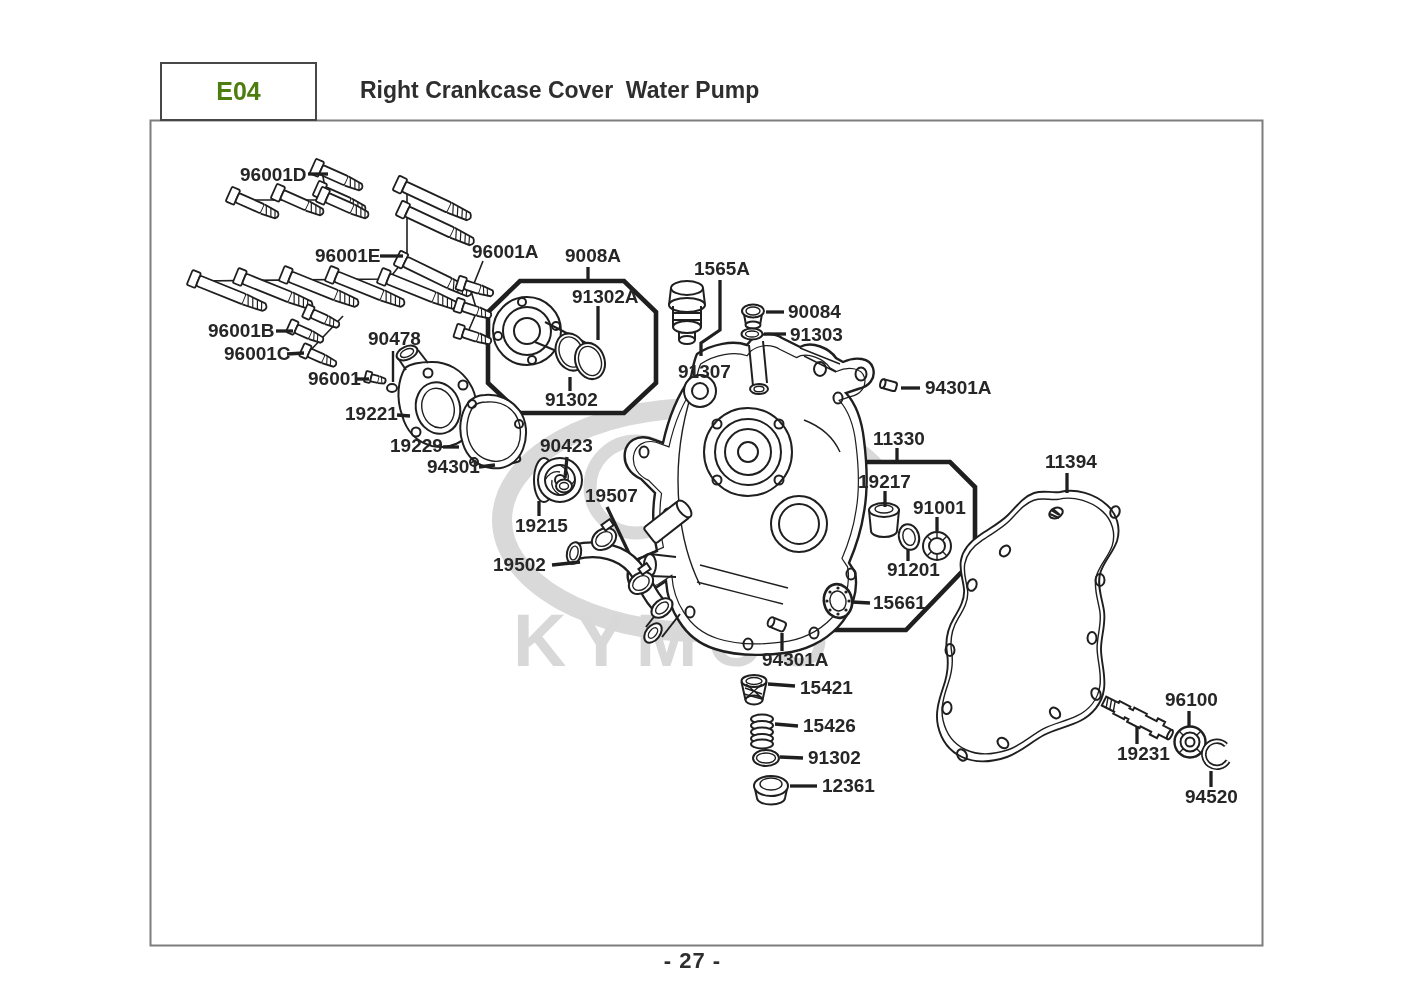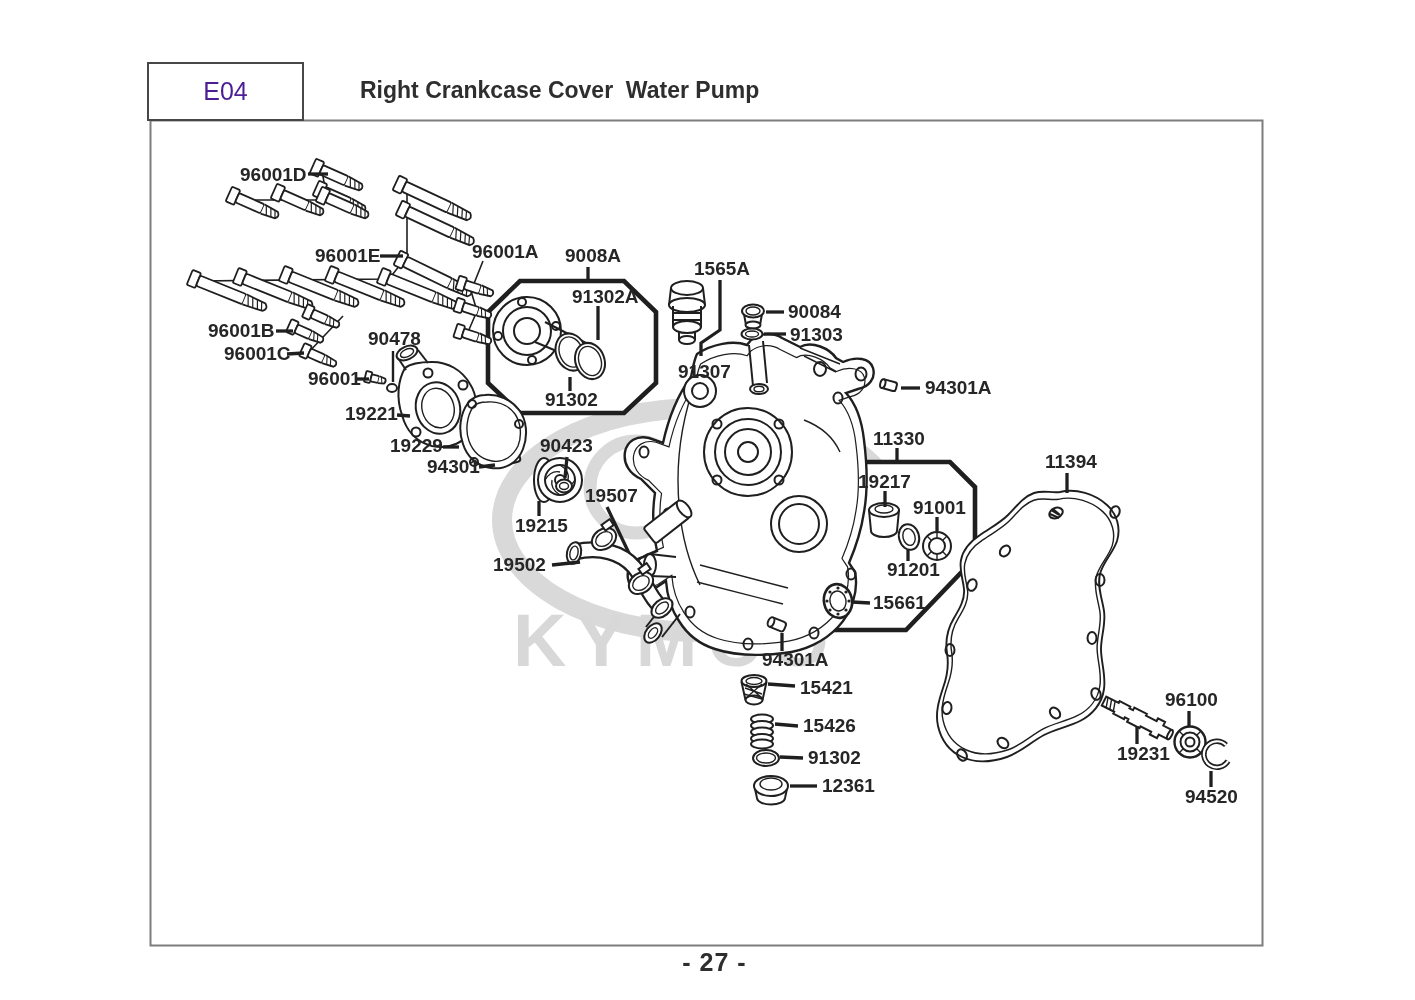--- a/index.html
+++ b/index.html
@@ -1,26 +1,26 @@
 <!DOCTYPE html>
 <html><head>
 <meta charset="utf-8">
 <title>Right Crankcase Cover Water Pump</title>
 <style>
   html,body{margin:0;padding:0;background:#fff;}
   .stage{position:relative;width:1415px;height:1000px;background:#fff;overflow:hidden;
          font-family:"Liberation Sans",sans-serif;}
   svg.scene{position:absolute;left:0;top:0;}
-  .code-box{position:absolute;left:147px;top:62px;width:153px;height:55px;
+  .code-box{position:absolute;left:160px;top:62px;width:153px;height:55px;
             border:2px solid #474747;display:flex;align-items:center;justify-content:center;
-            font-size:25px;font-weight:400;color:#4c1d95;background:#fff;}
+            font-size:25px;font-weight:700;color:#4d7c0f;background:#fff;}
   .doc-title{position:absolute;left:360px;top:77px;font-size:23px;font-weight:700;
              color:#2e2e2e;white-space:pre;}
-  .page-num{position:absolute;left:158px;top:948px;width:1113px;text-align:center;
-            font-size:25px;font-weight:700;color:#2e2e2e;letter-spacing:1px;}
+  .page-num{position:absolute;left:136px;top:948px;width:1113px;text-align:center;
+            font-size:22px;font-weight:700;color:#2e2e2e;letter-spacing:1px;}
   
   .s  {stroke:#1f1f1f;fill:none;stroke-width:2;}
   .f  {stroke:#1f1f1f;fill:#fff;stroke-width:2;}
   .thin {stroke:#1f1f1f;fill:none;stroke-width:1.4;}
   .conn {stroke:#1f1f1f;fill:none;stroke-width:1.6;}
   .box {stroke:#1f1f1f;fill:#fff;stroke-width:4.6;}
   .ldr {stroke:#1f1f1f;fill:none;stroke-width:3.3;}
   .lbl {font:700 19px "Liberation Sans",sans-serif;fill:#262626;}
   .wm-shape{stroke:#d9d9d9;fill:none;}
   .wm-text{font:700 74px "Liberation Sans",sans-serif;fill:#d8d8d8;letter-spacing:10px;}

